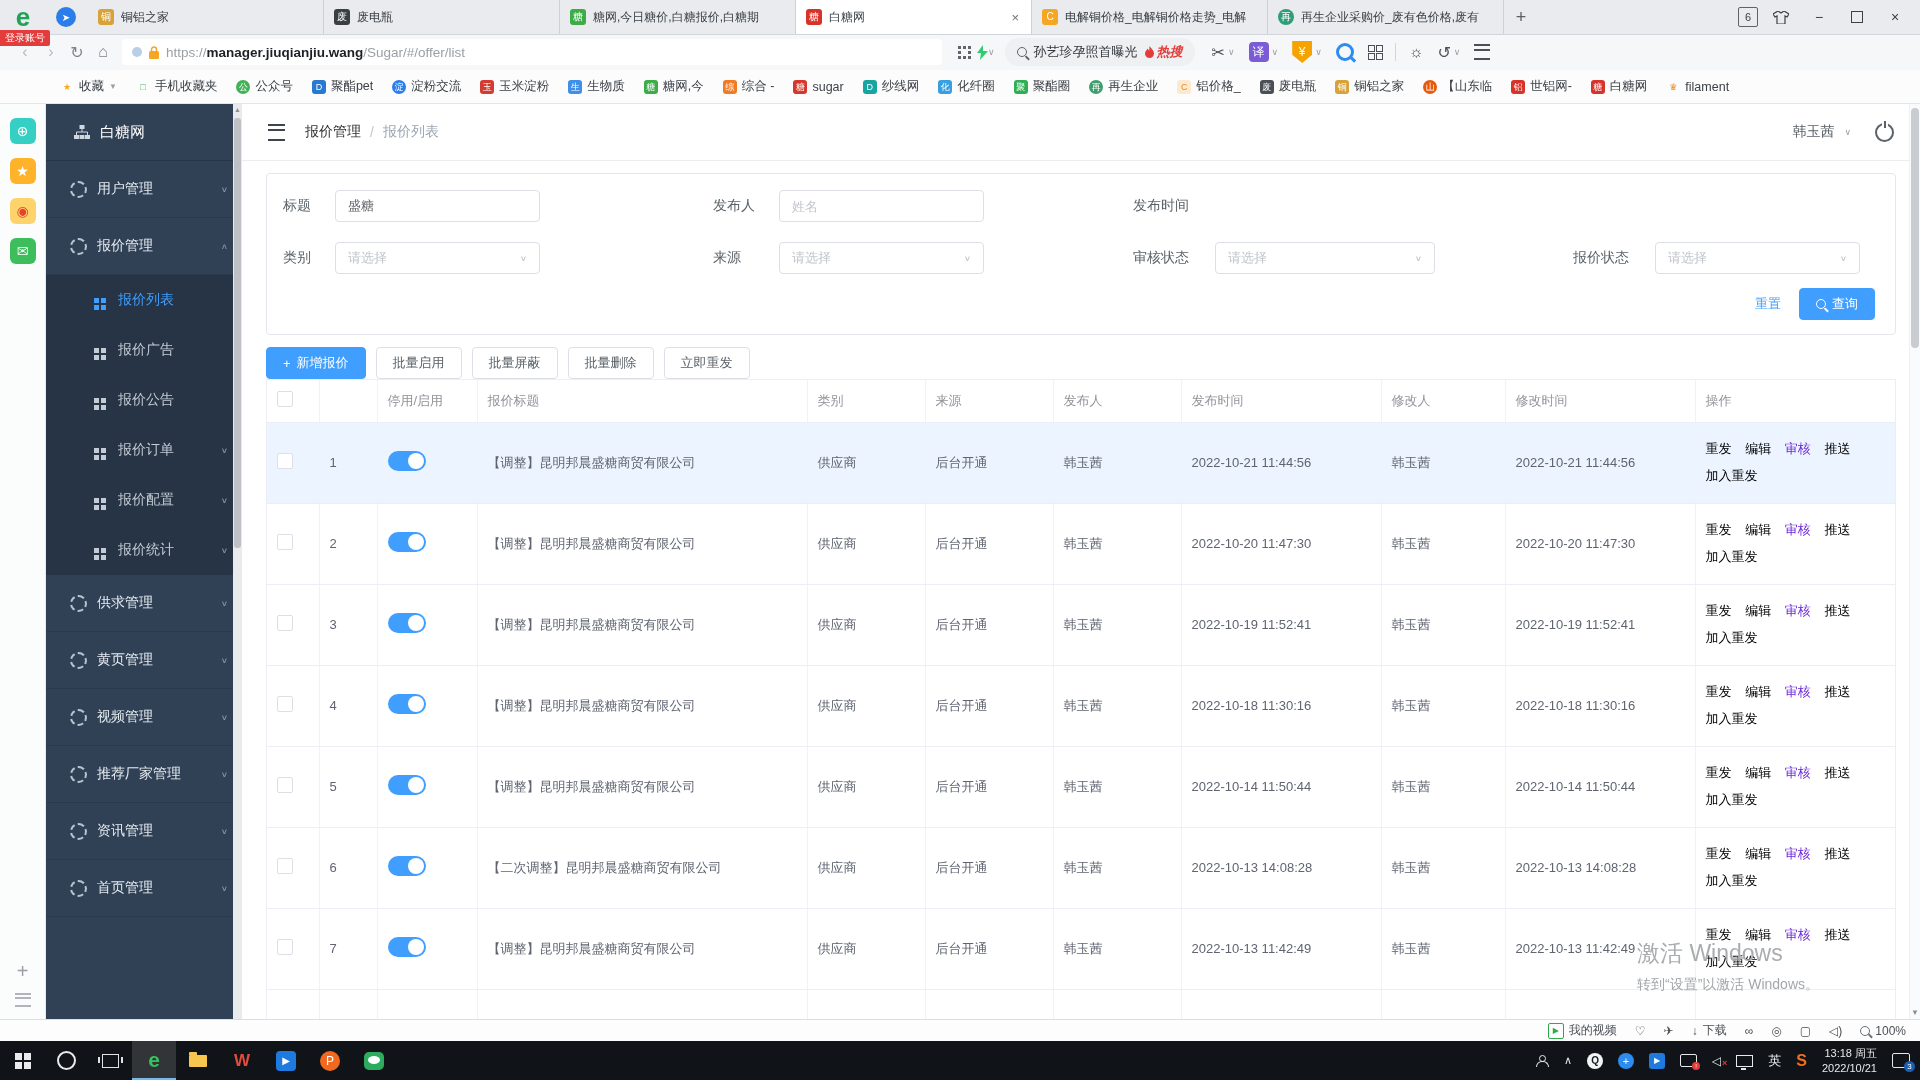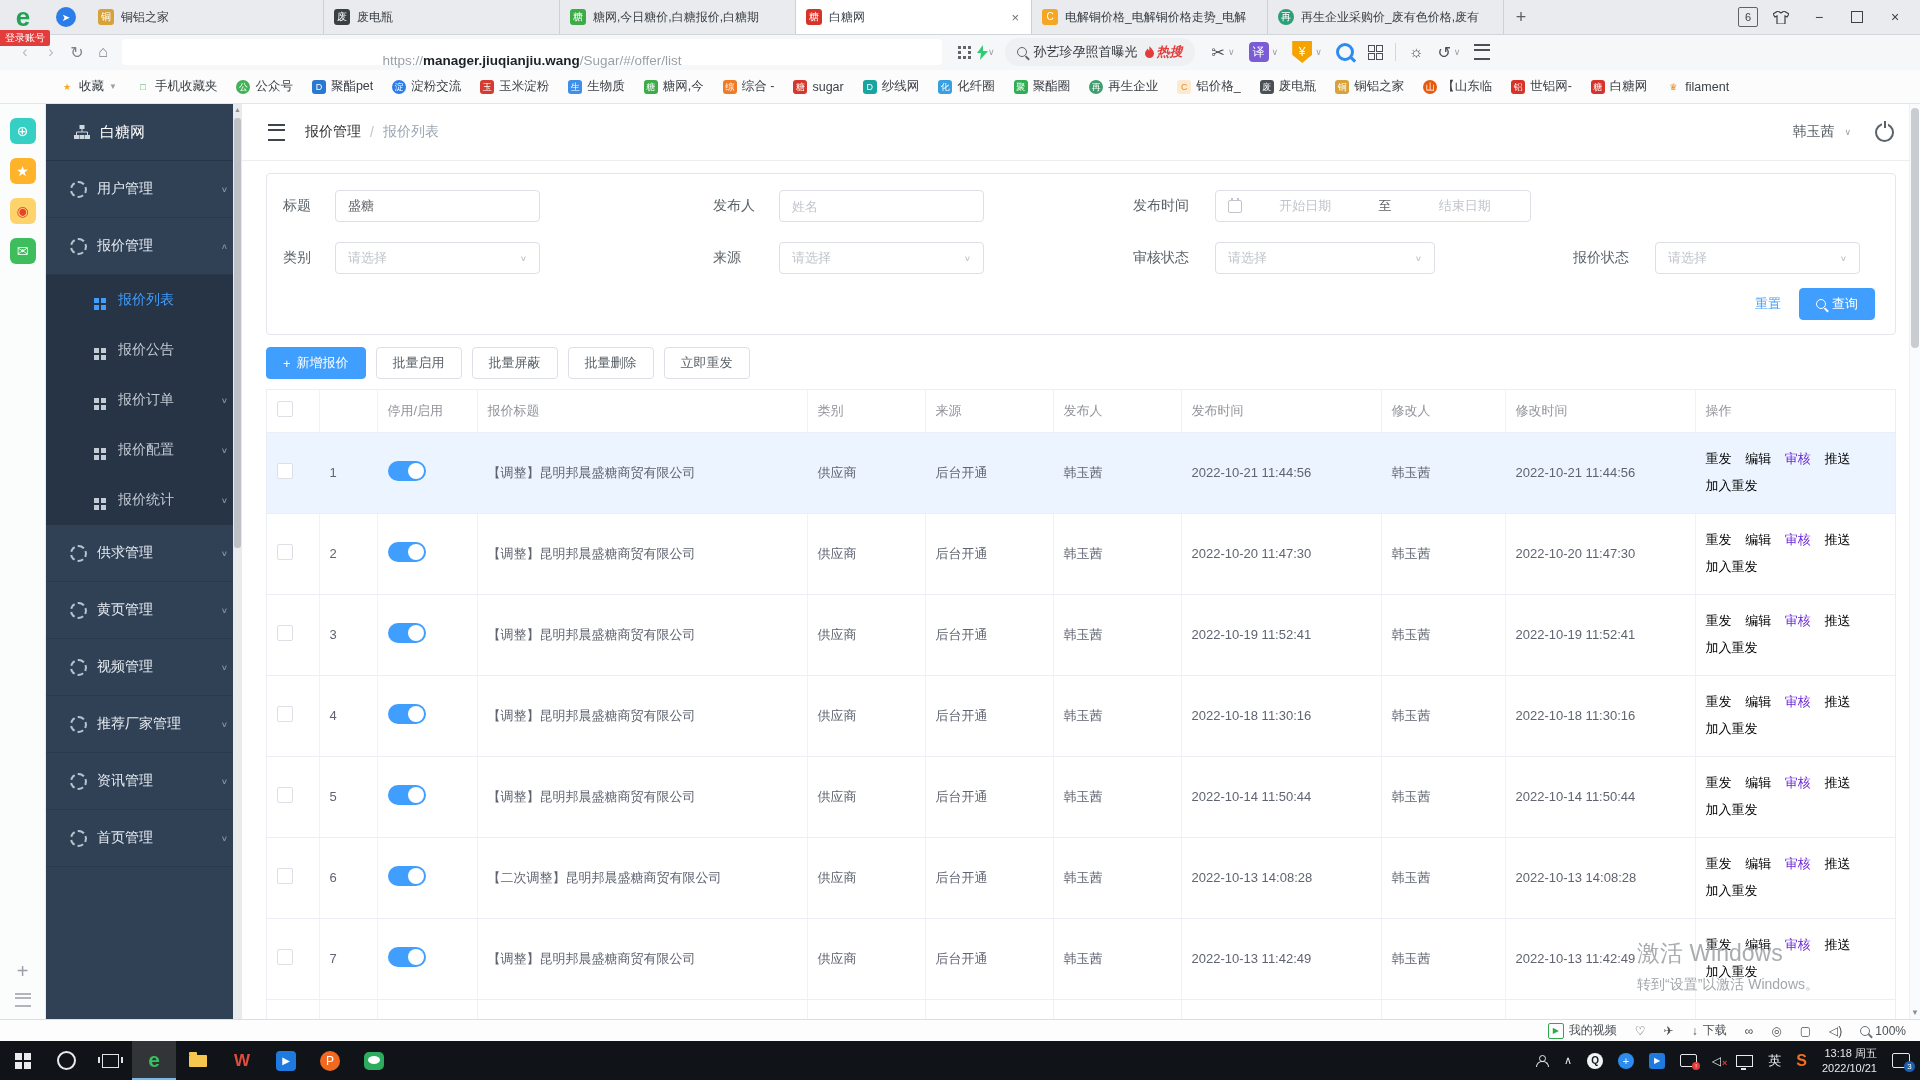--- a/index.html
+++ b/index.html
@@ -20,21 +20,21 @@
   .tab.active .close{display:block;}
   .newtab{width:34px;display:flex;align-items:center;justify-content:center;color:#5a6066;font-size:18px;}
   .win-controls{margin-left:auto;display:flex;align-items:center;gap:8px;padding-right:10px;}
   .tab-count{width:18px;height:18px;border:1px solid #5f6368;color:#3c4146;font-size:11px;display:flex;align-items:center;justify-content:center;border-radius:2px;}
   .shirt svg{display:block;}
   .wc{width:30px;height:26px;display:flex;align-items:center;justify-content:center;color:#3c4146;font-size:14px;}
   .wc .maxbox{width:10px;height:10px;border:1px solid #3c4146;}
   #urlbar{position:absolute;left:0;top:34px;width:1920px;height:36px;background:#f6f7f8;display:flex;align-items:center;padding:0 12px;box-sizing:border-box;z-index:29;}
   .navic{width:26px;height:26px;display:flex;align-items:center;justify-content:center;font-size:16px;color:#7d858d;}
   .navic.dim{color:#b7bdc4;}
-  .url-field{width:800px;height:26px;background:#fff;border-radius:4px;display:flex;align-items:center;gap:7px;margin:0 10px 0 6px;padding:0 10px;flex-direction:column;}
+  .url-field{width:800px;height:26px;background:#fff;border-radius:4px;display:flex;align-items:center;gap:7px;margin:0 10px 0 6px;padding:0 10px;}
   .site-dot{width:10px;height:10px;border-radius:50%;background:#b9cfe6;}
   .url-text{font-size:13.5px;color:#9aa0a6;white-space:nowrap;}
   .url-text b{color:#1d2126;}
   .qr-dots{width:13px;height:13px;position:relative;margin:0 6px;}
   .qr-dots i{position:absolute;width:3px;height:3px;background:#5f6570;left:0;top:0;box-shadow:5px 0 #5f6570,10px 0 #5f6570,0 5px #5f6570,10px 5px #5f6570,0 10px #5f6570,5px 10px #5f6570,10px 10px #5f6570;}
   .caret{font-size:9px;color:#9aa0a6;}
   .search-pill{height:28px;background:#eef0f2;border-radius:14px;display:flex;align-items:center;gap:7px;padding:0 12px;margin:0 10px;}
   .mag{width:8px;height:8px;border:1.5px solid #5f6570;border-radius:50%;position:relative;display:inline-block;}
   .mag::after{content:"";position:absolute;width:5px;height:1.5px;background:#5f6570;transform:rotate(45deg);right:-4px;bottom:-2px;}
   .mag.white{border-color:#fff;}  .mag.white::after{background:#fff;}
@@ -104,21 +104,21 @@
   .cal{width:12px;height:11px;border:1px solid #c0c4cc;border-radius:2px;position:relative;flex-shrink:0;}
   .cal::before{content:"";position:absolute;top:-3px;left:2px;width:1.5px;height:3px;background:#c0c4cc;box-shadow:6px 0 #c0c4cc;}
   .daterange .zhi{color:#606266;flex:0 0 auto;margin:0 10px;}
   .dr-ph{flex:1;text-align:center;}
   .reset-row{display:flex;justify-content:flex-end;align-items:center;gap:18px;margin-top:14px;}
   .reset-link{color:#409eff;font-size:13px;}
   .btn{height:32px;padding:0 16px;border:1px solid #dcdfe6;border-radius:4px;background:#fff;color:#5a6268;font-size:13px;display:inline-flex;align-items:center;gap:6px;font-family:inherit;}
   .btn.primary{background:#409eff;border-color:#409eff;color:#fff;}
   .toolbar{display:flex;gap:10px;margin-top:12px;}
   
-  .tblwrap{margin-top:10px;border:1px solid #ebeef5;border-bottom:none;}
+  .tblwrap{border:1px solid #ebeef5;border-bottom:none;}
   table{width:100%;border-collapse:collapse;table-layout:fixed;}
   th,td{border-right:1px solid #f0f2f5;border-bottom:1px solid #ebeef5;font-weight:normal;text-align:left;padding:0 10px;box-sizing:border-box;}
   th:last-child,td:last-child{border-right:none;}
   th{height:42px;font-size:13px;color:#909399;}
   td{height:81px;font-size:13px;color:#5f6470;}
   tr.hl td{background:#ecf5ff;}
   .ckb{width:14px;height:14px;border:1px solid #dcdfe6;border-radius:2px;background:#fff;display:inline-block;}
   .toggle{width:38px;height:20px;border-radius:10px;background:#409eff;position:relative;display:inline-block;}
   .toggle::after{content:"";position:absolute;right:2px;top:2px;width:16px;height:16px;border-radius:50%;background:#fff;}
   .ops a{color:#000000;text-decoration:none;margin-right:10px;white-space:nowrap;}
@@ -470,20 +470,26 @@
 
         <div class="m-item sub active">
 
           <span class="gridic"></span>
           <span>报价列表</span>
           <span class="chev"></span>
         </div>
 
 
 
+        <div class="m-item sub">
+
+          <span class="gridic"></span>
+          <span>报价广告</span>
+          <span class="chev"></span>
+        </div>
 
         <div class="m-item sub">
 
           <span class="gridic"></span>
           <span>报价公告</span>
           <span class="chev"></span>
         </div>
 
         <div class="m-item sub">
 
@@ -576,26 +582,20 @@
           <div class="f-group">
             <span class="f-label w40">标题</span>
             <input class="inp txt" value="盛糖" style="">
           </div>
           <div class="f-group">
             <span class="f-label w56">发布人</span>
             <input class="inp txt" placeholder="姓名" style="">
           </div>
           <div class="f-group" style="grid-column:3 / span 2;">
             <span class="f-label w72">发布时间</span>
-            <div class="inp daterange">
-              <span class="cal"></span>
-              <span class="dr-ph">开始日期</span>
-              <span class="zhi">至</span>
-              <span class="dr-ph">结束日期</span>
-            </div>
           </div>
         </div>
         <div class="f-row">
           <div class="f-group">
             <span class="f-label w40">类别</span>
             <div class="inp sel">
                 <span>请选择</span>
                 <span class="chev">∨</span>
               </div>
           </div>

